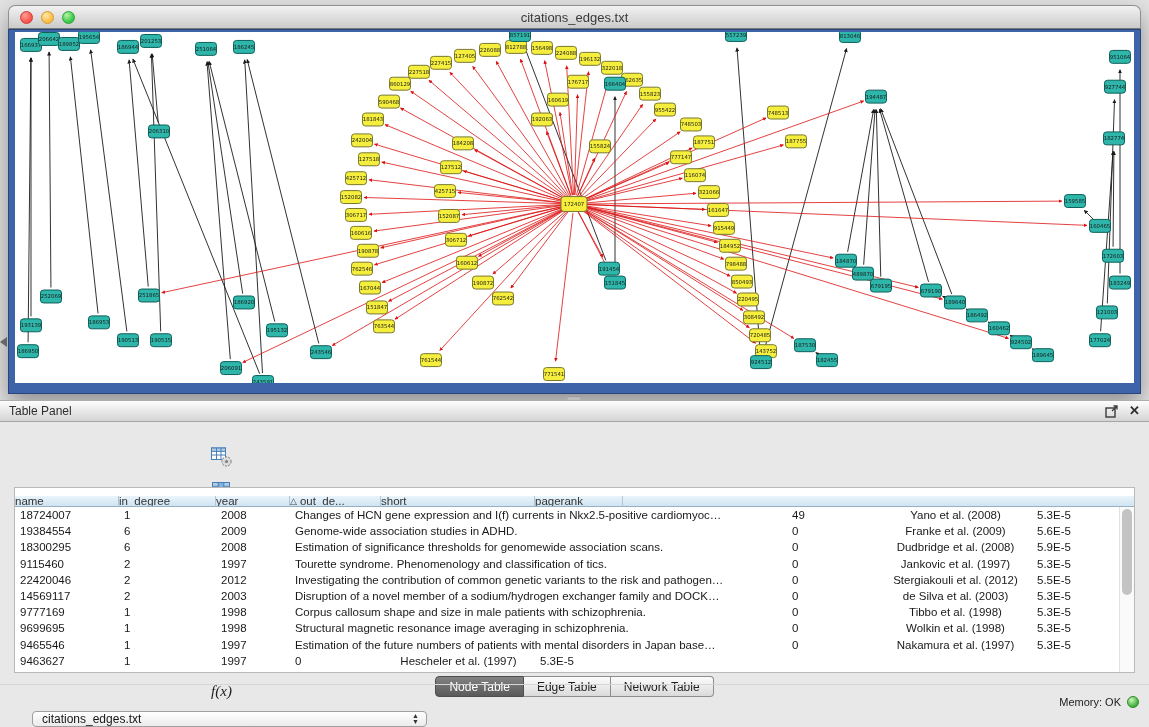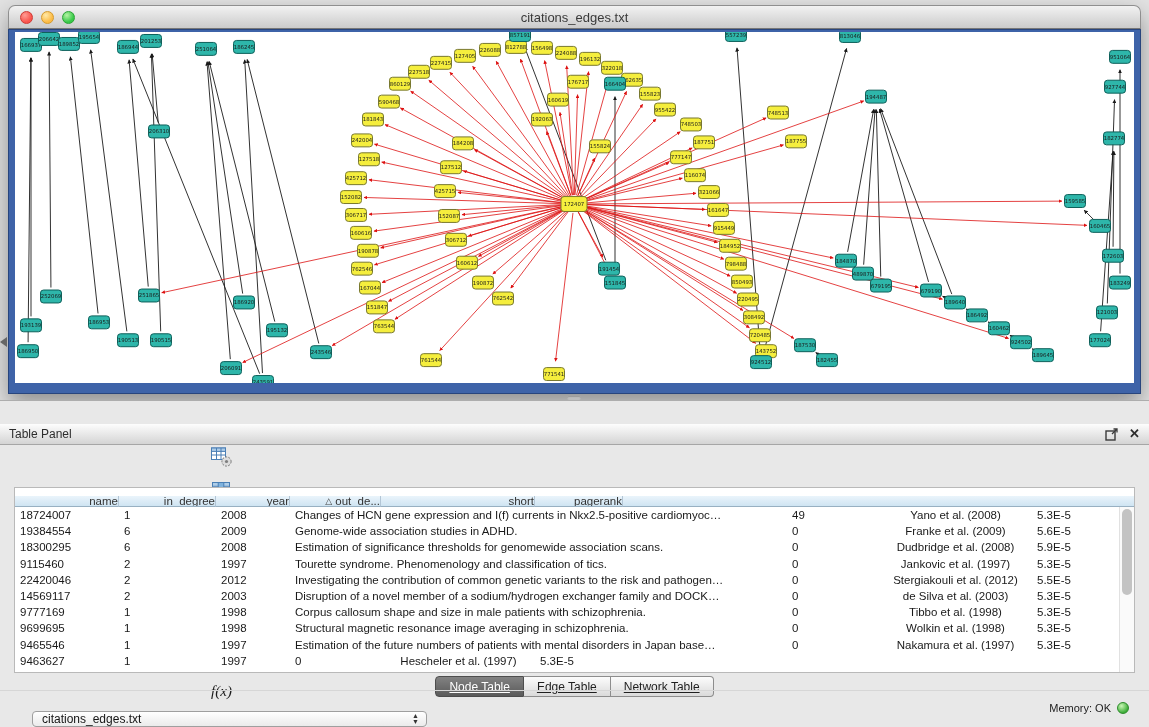--- a/index.html
+++ b/index.html
@@ -49,21 +49,21 @@
   }
 
   
   #table-panel {
     position:absolute; left:0; top:400px; width:1149px; height:327px;
     background:#e8e8e8; border-top:1px solid #adadad;
   }
   .panel-header {
     height:21px; background:linear-gradient(#fdfdfd,#d4d4d4);
     border-bottom:1px solid #a6a6a6;
-    display:flex; align-items:center; padding:0 9px;margin-top:23px;
+    display:flex; align-items:center; padding:0 9px;
   }
   .panel-title { font-size:12px; color:#2d2d2d; flex:1; }
   .panel-actions { display:flex; align-items:center; gap:11px; }
   .close-x { font-size:13px; font-weight:bold; color:#2d2d2d; line-height:12px; cursor:default; }
 
   .toolbar {
     position:absolute; left:16px; top:44px; height:30px;
     display:flex; align-items:center; gap:11px;flex-direction:column;
   }
   .tool-btn { width:26px; height:26px; display:flex; align-items:center; justify-content:center; }
@@ -81,21 +81,21 @@
 
   .table-wrap {
     position:absolute; left:14px; top:86px; width:1121px; height:186px;
     background:#fff; border:1px solid #b9b9b9;
   }
   .thead { display:flex; height:19px; }
   .th {
     border-right:1px solid #b3c6d6; border-bottom:1px solid #98b0c2;
     background:linear-gradient(#eaf4fb,#cfe4f2);
     font-size:11.5px; color:#333;
-    display:flex; align-items:center; justify-content:flex-end; gap:3px;
+    display:flex; align-items:center; justify-content:flex-start; gap:3px;
     overflow:hidden; white-space:nowrap; flex:none;margin-top:8px;
   }
   .th.filler { flex:1; border-right:none; }
   .sortglyph { font-size:9px; color:#444; }
   .tbody { position:relative; height:200px; overflow:hidden; }
   .tr { display:flex; height:16.2px; align-items:center; }
   .td {
     font-size:11.5px; color:#191919; padding:0 4px 0 5px;
     white-space:nowrap; overflow:hidden; flex:none;
   }
@@ -109,33 +109,32 @@
     position:absolute; left:2px; right:2px; top:2px; height:86px;
     background:#c3c3c3; border-radius:6px;
   }
 
   .tabs { position:absolute; left:0; right:0; top:275px; display:flex; justify-content:center; }
   .tab {
     height:21px; padding:0 13px; font-size:12px; color:#1f1f1f;
     display:flex; align-items:center;
     border:1px solid #8d8d8d; border-left:none;
     background:linear-gradient(#fcfcfc,#dadada);
-    text-decoration:underline;
   }
   .tab:first-child { border-left:1px solid #8d8d8d; border-radius:4px 0 0 4px; }
   .tab:last-child  { border-radius:0 4px 4px 0; }
   .tab.selected {
     background:linear-gradient(#828282,#5a5a5a);
     color:#fff; border-color:#4d4d4d;
   }
 
   .statusbar {
-    position:absolute; left:0; right:0; bottom:2px; height:35px;
+    position:absolute; left:0; right:0; bottom:8px; height:35px;
     display:flex; align-items:center; justify-content:flex-end;
-    gap:6px; padding:0 20px; border-top:1px solid #d6d6d6;
+    gap:6px; padding:0 10px; border-top:1px solid #d6d6d6;
   }
   .mem-label { font-size:11px; color:#222; }
   .mem-dot {
     width:12px; height:12px; border-radius:50%;
     background:radial-gradient(circle at 35% 30%, #c9f7b5, #3fae3a 70%);
     border:1px solid #2c8b2a;
   }
 </style>
 </head>
 <body>

